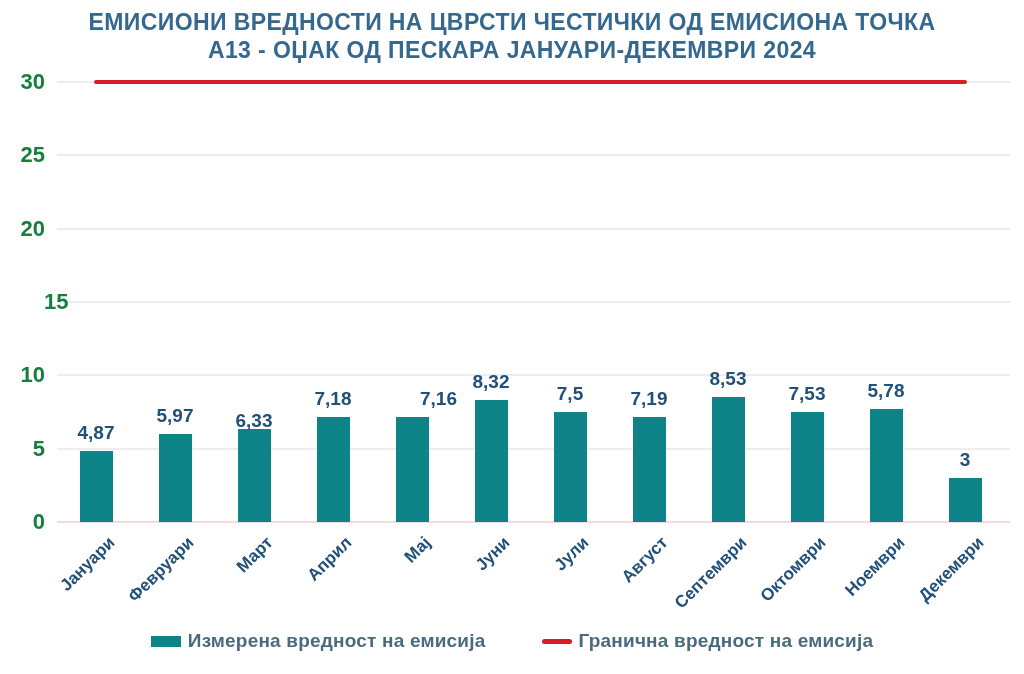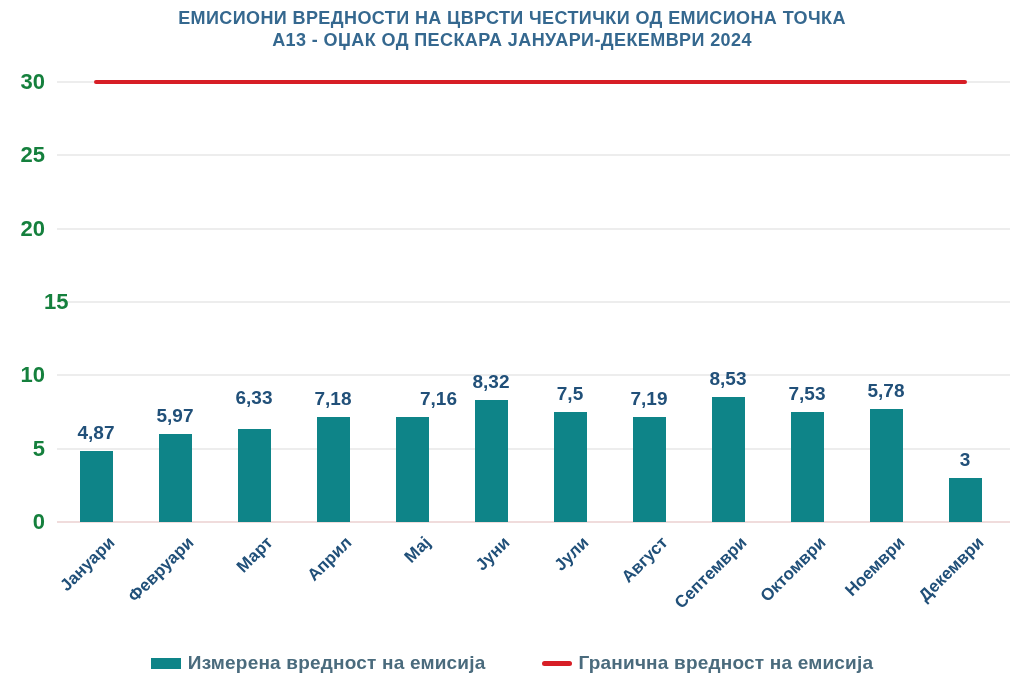--- a/index.html
+++ b/index.html
@@ -15,21 +15,21 @@
   }
 
   .chart-title {
     position: absolute;
     top: 8px;
     left: 0;
     width: 100%;
     text-align: center;
     color: #35688F;
     font-weight: bold;
-    font-size: 18px;
+    font-size: 23px;
     line-height: 1.22;
     letter-spacing: 0.4px;
   }
 
   .plot-area {
     position: absolute;
     left: 57px;
     top: 82px;
     width: 953px;
     height: 440px;
@@ -95,21 +95,21 @@
     font-weight: bold;
     font-size: 17px;
     white-space: nowrap;
     transform: rotate(-45deg);
     transform-origin: 100% 50%;
   }
 
   .legend {
     position: absolute;
     left: 0;
-    bottom: 0;
+    bottom: 22px;
     width: 100%;
     display: flex;
     justify-content: center;
     align-items: flex-end;
     gap: 56px;
   }
   .legend-item {
     display: flex;
     align-items: center;
     gap: 7px;
@@ -148,21 +148,21 @@
       <div class="gridline" style="top: 292.333px;"></div>
       <div class="gridline" style="top: 219px;"></div>
       <div class="gridline" style="top: 145.667px;"></div>
       <div class="gridline" style="top: 72.3333px;"></div>
       <div class="gridline" style="top: -1px;"></div>
       <div class="bar" style="left: 22.5px; width: 33px; height: 71.4267px; background: rgb(14, 132, 136);"></div>
       <div class="bar-value-label" style="left: -6px; top: 340.573px;">4,87</div>
       <div class="bar" style="left: 101.5px; width: 33px; height: 87.56px; background: rgb(14, 132, 136);"></div>
       <div class="bar-value-label" style="left: 73px; top: 324.44px;">5,97</div>
       <div class="bar" style="left: 180.5px; width: 33px; height: 92.84px; background: rgb(14, 132, 136);"></div>
-      <div class="bar-value-label" style="left: 152px; top: 306px;">6,33</div>
+      <div class="bar-value-label" style="left: 152px; top: 329px;">6,33</div>
       <div class="bar" style="left: 259.5px; width: 33px; height: 105.307px; background: rgb(14, 132, 136);"></div>
       <div class="bar-value-label" style="left: 231px; top: 306.693px;">7,18</div>
       <div class="bar" style="left: 338.5px; width: 33px; height: 105.013px; background: rgb(14, 132, 136);"></div>
       <div class="bar-value-label" style="left: 310px; top: 306.987px; text-align: right;">7,16</div>
       <div class="bar" style="left: 417.5px; width: 33px; height: 122.027px; background: rgb(14, 132, 136);"></div>
       <div class="bar-value-label" style="left: 389px; top: 289.973px;">8,32</div>
       <div class="bar" style="left: 496.5px; width: 33px; height: 110px; background: rgb(14, 132, 136);"></div>
       <div class="bar-value-label" style="left: 468px; top: 302px;">7,5</div>
       <div class="bar" style="left: 575.5px; width: 33px; height: 105.453px; background: rgb(14, 132, 136);"></div>
       <div class="bar-value-label" style="left: 547px; top: 306.547px;">7,19</div>

